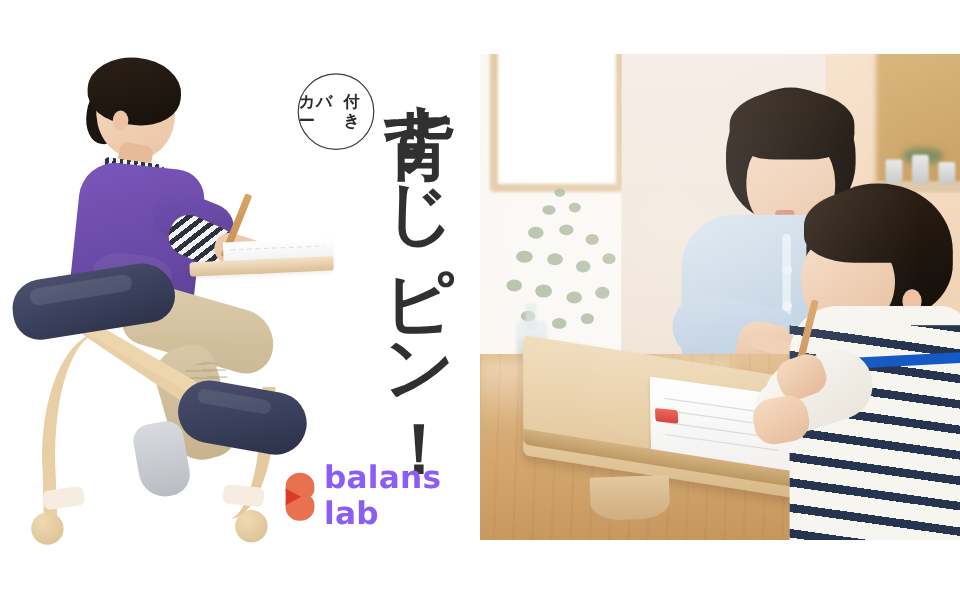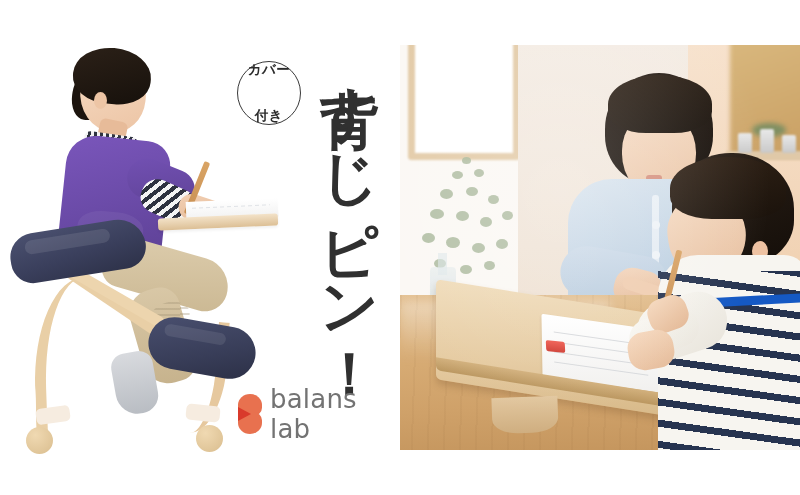--- a/index.html
+++ b/index.html
@@ -89,40 +89,40 @@
   .thigh{position:absolute;left:84px;top:196px;width:128px;height:52px;border-radius:30px 34px 26px 22px;
     background:linear-gradient(165deg,#ddcdad,#cbb893);transform:rotate(16deg);}
   .shin{position:absolute;left:118px;top:236px;width:52px;height:96px;border-radius:24px 20px 18px 26px;
     background:linear-gradient(190deg,#d9c8a7,#c6b28c);transform:rotate(-16deg);}
   .knee-crease{position:absolute;left:132px;top:250px;width:40px;height:28px;border-radius:50%;
     background:repeating-linear-gradient(12deg,rgba(160,145,115,.35) 0 2px,transparent 2px 6px);transform:rotate(-14deg);}
   .sock{position:absolute;left:96px;top:300px;width:42px;height:62px;border-radius:14px 14px 18px 22px;
     background:linear-gradient(180deg,#d8dade,#b9bdc3);transform:rotate(-10deg);}
 
   
-  .badge{position:absolute;left:237px;top:61px;width:62px;height:62px;border-radius:50%;
-    border:1.3px solid #3a3a3a;display:flex;flex-direction:column;align-items:center;
+  .badge{position:absolute;left:248px;top:61px;width:62px;height:62px;border-radius:50%;
+    border:1.3px solid #3a3a3a;display:flex;flex-direction:row;align-items:center;
     justify-content:space-between;line-height:1.22;}
   .badge-l1,.badge-l2{font-size:13.5px;color:#2b2b2b;font-weight:700;letter-spacing:.5px;}
 
   
   .headline{position:absolute;left:317px;top:44px;width:62px;
     writing-mode:vertical-rl;text-orientation:upright;
     font-size:58px;font-weight:800;color:#303030;letter-spacing:1px;line-height:1.02;
     font-family:"DejaVu Sans","Liberation Sans",sans-serif;}
 
   
   .logo{display:flex;align-items:center;gap:8px;}
   .logo-mark{position:relative;width:24px;height:40px;flex:0 0 auto;}
   .lobe{position:absolute;width:24px;height:22px;border-radius:50% 50% 50% 50%;background:#e8714f;}
   .lobe-top{top:0;left:0;border-radius:60% 60% 45% 45%;}
   .lobe-bot{top:18px;left:0;border-radius:45% 45% 60% 60%;}
   .notch{position:absolute;left:0;top:13px;width:0;height:0;
     border-top:7px solid transparent;border-bottom:7px solid transparent;border-left:13px solid #d93a2b;}
-  .logo-word{font-size:27px;font-weight:400;color:#737373;letter-spacing:.2px;
+  .logo-word{font-size:27px;font-weight:700;color:#8b5cf6;letter-spacing:.2px;
     font-family:"DejaVu Sans","Liberation Sans",sans-serif;}
   .logo-left{position:absolute;left:238px;top:384px;}
   .logo-left .logo-word{font-size:26px;}
 
   
   .photo{position:absolute;left:400px;top:45px;width:400px;height:405px;overflow:hidden;
     background:linear-gradient(180deg,#f6efe9 0%,#f3e7dc 40%,#e8cfae 66%,#d9b889 100%);}
   .wall-left{position:absolute;left:0;top:0;width:118px;height:250px;background:#fbf8f4;}
   .window-frame{position:absolute;left:8px;top:-10px;width:98px;height:118px;
     background:#ffffff;border:7px solid #e3cba8;border-top:0;border-radius:0 0 4px 4px;

